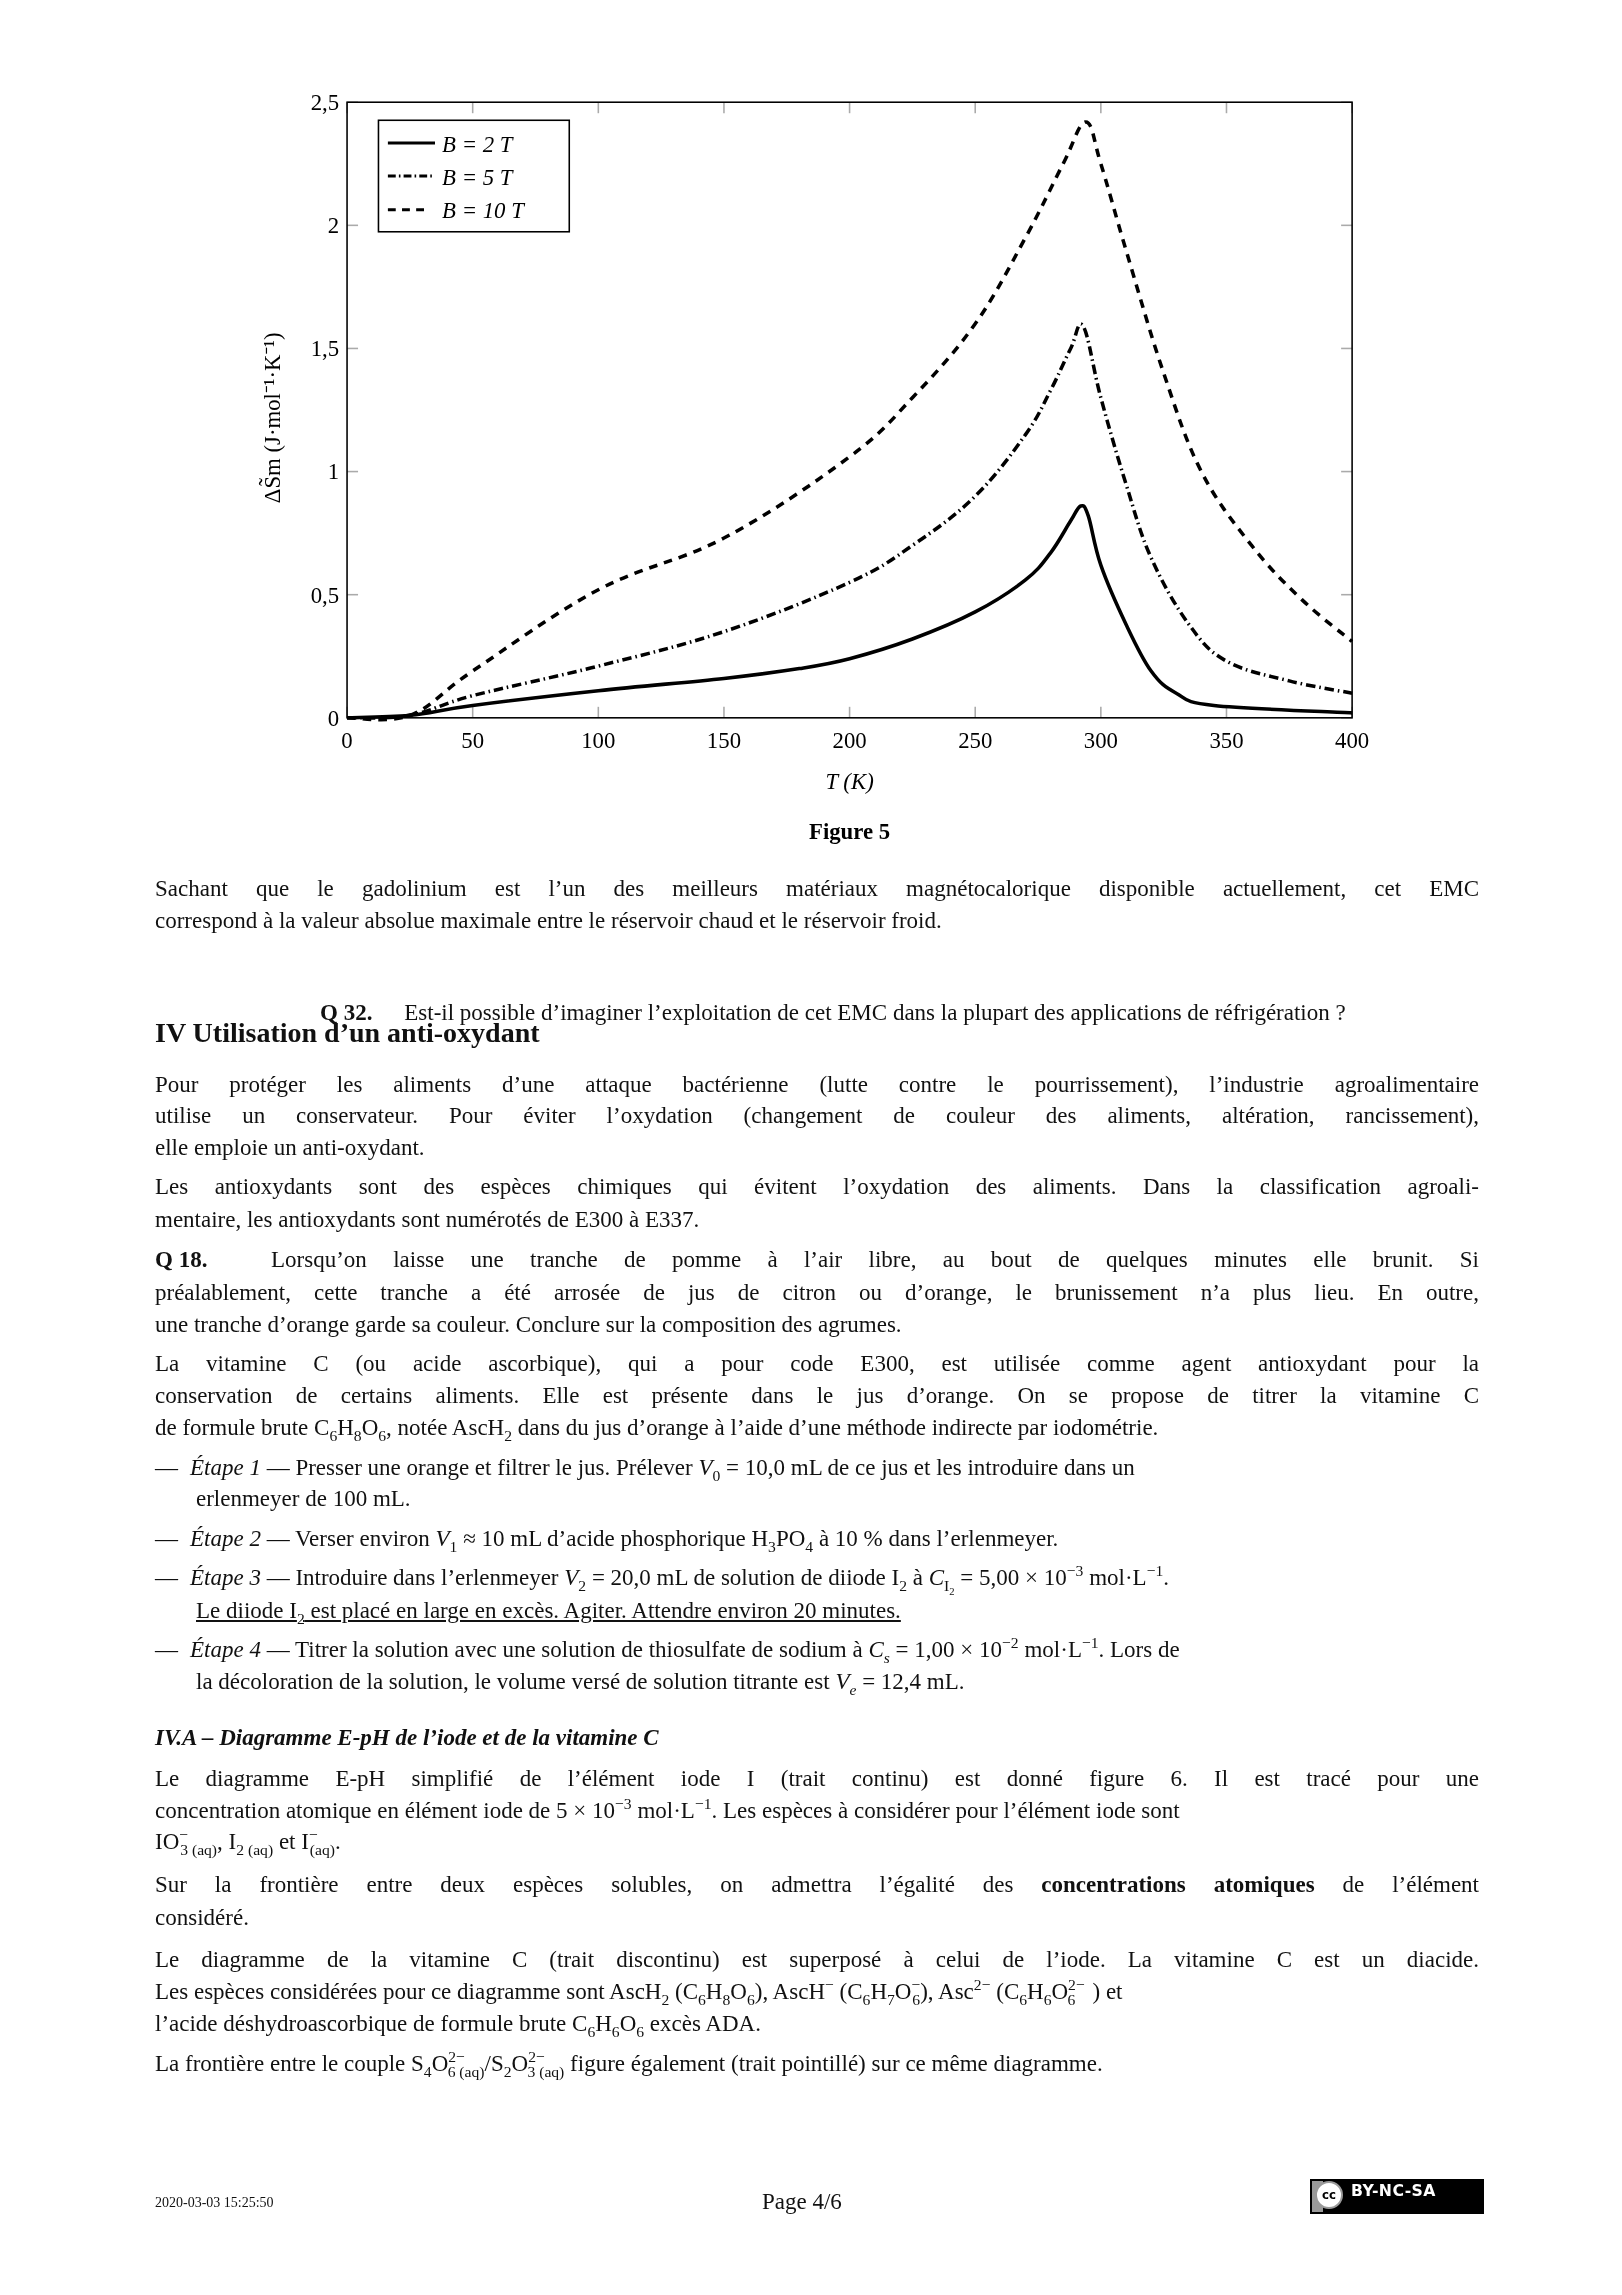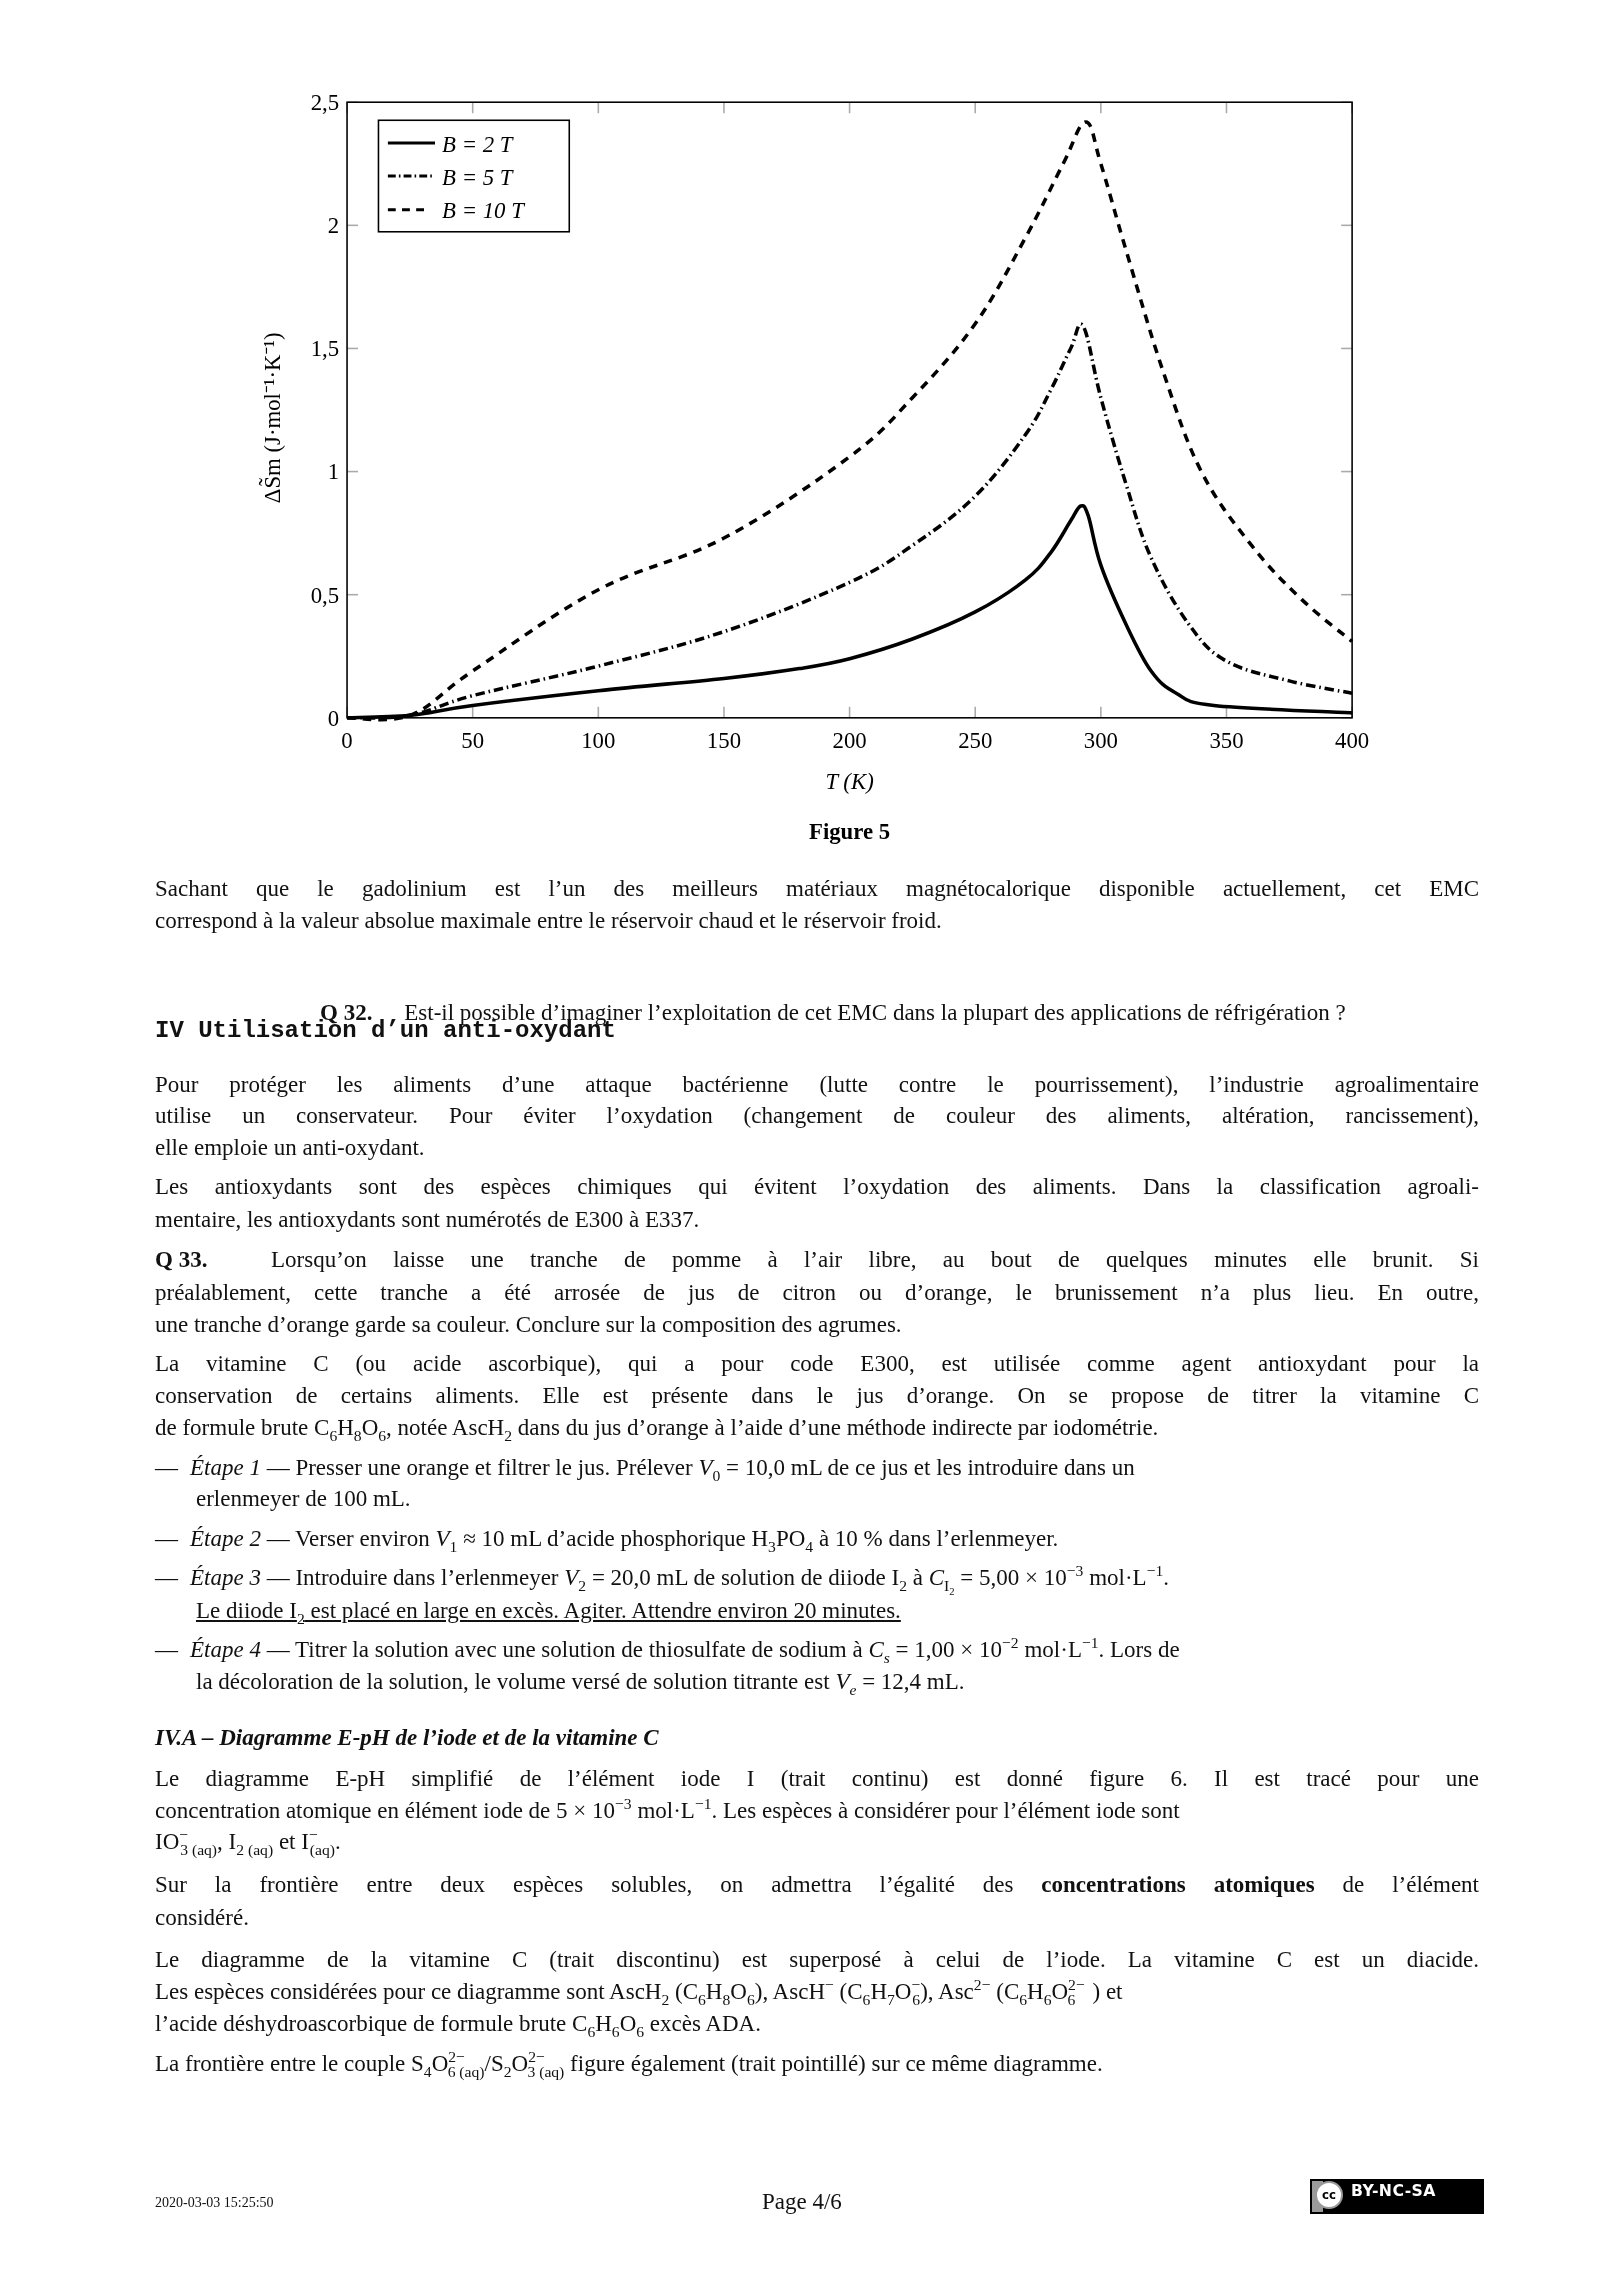--- a/index.html
+++ b/index.html
@@ -4,21 +4,21 @@
 <style>
   html, body { margin: 0; padding: 0; background: #ffffff; }
   body { width: 1623px; height: 2295px; position: relative; overflow: hidden;
          font-family: "DejaVu Serif", "Liberation Serif", serif; color: #111; }
   #chart-svg { position: absolute; left: 0; top: 0; }
   .abs { position: absolute; }
   .line { position: absolute; left: 155px; width: 1324px; font-family: "Liberation Serif", serif;
           font-size: 23px; white-space: nowrap; }
   .just { text-align: justify; text-align-last: justify; }
   .qlabel { font-weight: bold; display: inline-block; width: 116px; }
-  .heading { font-family: Liberation Mono, monospace; font-weight: bold; font-size: 24px; }
+  .heading { font-family: Liberation Serif, serif; font-weight: bold; font-size: 28px; }
   .subheading { font-family: "Liberation Serif", serif; font-weight: bold; font-style: italic; font-size: 23px; text-align: right; }
   .dash { display: inline-block; width: 35px; }
   .indent { padding-left: 41px; }
   sub, sup { font-size: 0.68em; line-height: 0; }
   .footer-date { font-family: "Liberation Serif", serif; font-size: 14px; }
   .footer-page { font-family: "Liberation Serif", serif; font-size: 23px; }
   .cc-badge { background: #000; border: 2.4px solid #000; display: flex; align-items: flex-start;
               box-sizing: border-box; }
   .cc-circle { width: 28px; height: 28px; border-radius: 50%; background: #fff; border: 2.4px solid #9a9a9a;
                box-sizing: border-box; display: flex; align-items: center; justify-content: center;
@@ -108,21 +108,21 @@
 <div class="abs heading" style="left:155px; top:1017px;">IV  Utilisation d’un anti-oxydant</div>
 
 <div class="line just" style="top:1072px;">Pour protéger les aliments d’une attaque bactérienne (lutte contre le pourrissement), l’industrie agroalimentaire</div>
 <div class="line just" style="top:1103px;">utilise un conservateur. Pour éviter l’oxydation (changement de couleur des aliments, altération, rancissement),</div>
 <div class="line" style="top:1135px;">elle emploie un anti-oxydant.</div>
 
 <div class="line just" style="top:1174px;">Les antioxydants sont des espèces chimiques qui évitent l’oxydation des aliments. Dans la classification agroali-</div>
 <div class="line" style="top:1207px;">mentaire, les antioxydants sont numérotés de E300 à E337.</div>
 
 <div class="line" style="top:1247px; display:flex;">
-  <span class="qlabel">Q 33.</span>
+  <span class="qlabel">Q 18.</span>
     <span class="just" style="flex:1; display:block;">Lorsqu’on laisse une tranche de pomme à l’air libre, au bout de quelques minutes elle brunit. Si</span>
 </div>
 <div class="line just" style="top:1280px;">préalablement, cette tranche a été arrosée de jus de citron ou d’orange, le brunissement n’a plus lieu. En outre,</div>
 <div class="line" style="top:1312px;">une tranche d’orange garde sa couleur. Conclure sur la composition des agrumes.</div>
 
 <div class="line just" style="top:1351px;">La vitamine C (ou acide ascorbique), qui a pour code E300, est utilisée comme agent antioxydant pour la</div>
 <div class="line just" style="top:1383px;">conservation de certains aliments. Elle est présente dans le jus d’orange. On se propose de titrer la vitamine C</div>
 <div class="line" style="top:1415px;">
   <span>de formule brute C</span><sub>6</sub>H<sub>8</sub>O<sub>6</sub><span>, notée AscH</span><sub>2</sub><span> dans du jus d’orange à l’aide d’une méthode indirecte par iodométrie.</span>
 </div>

